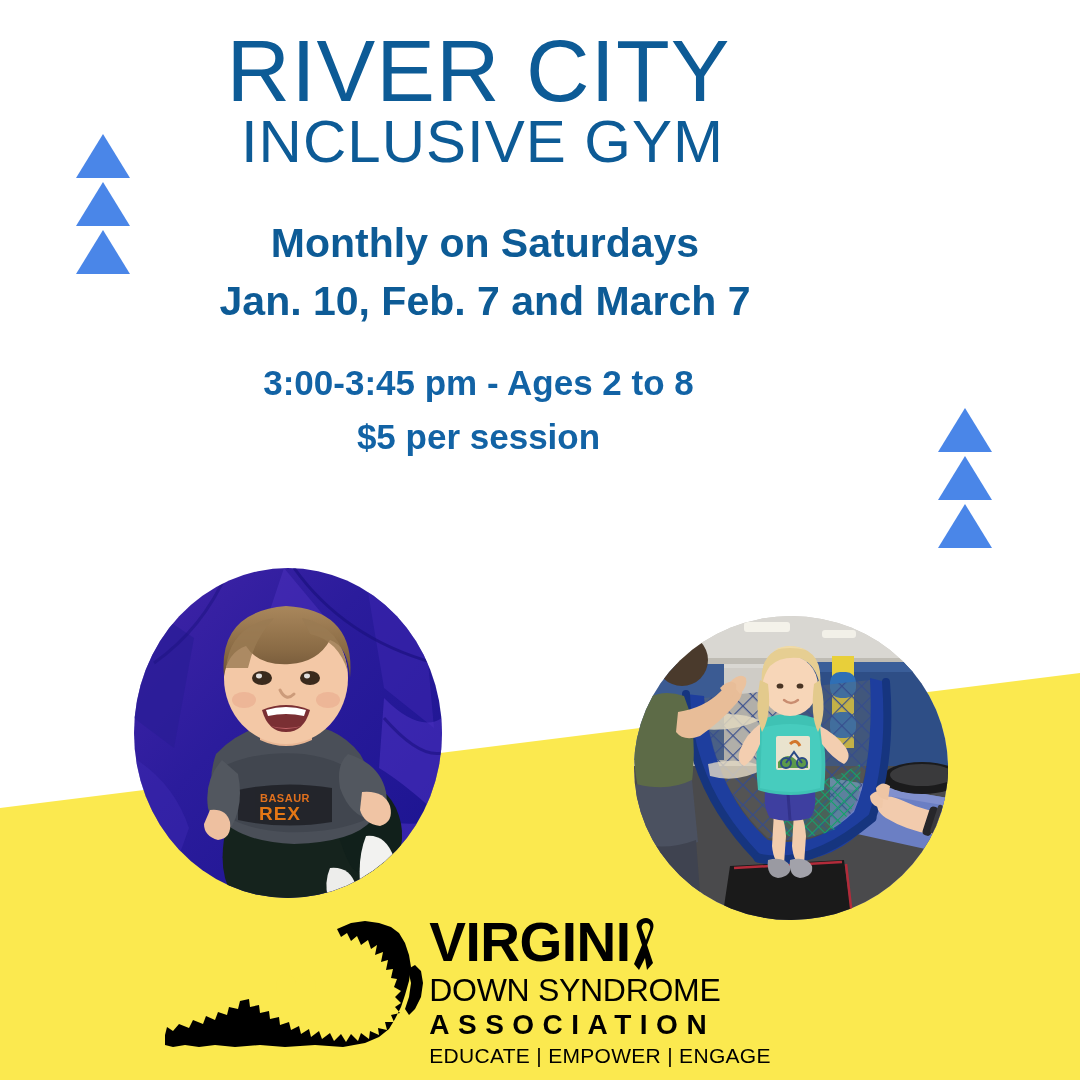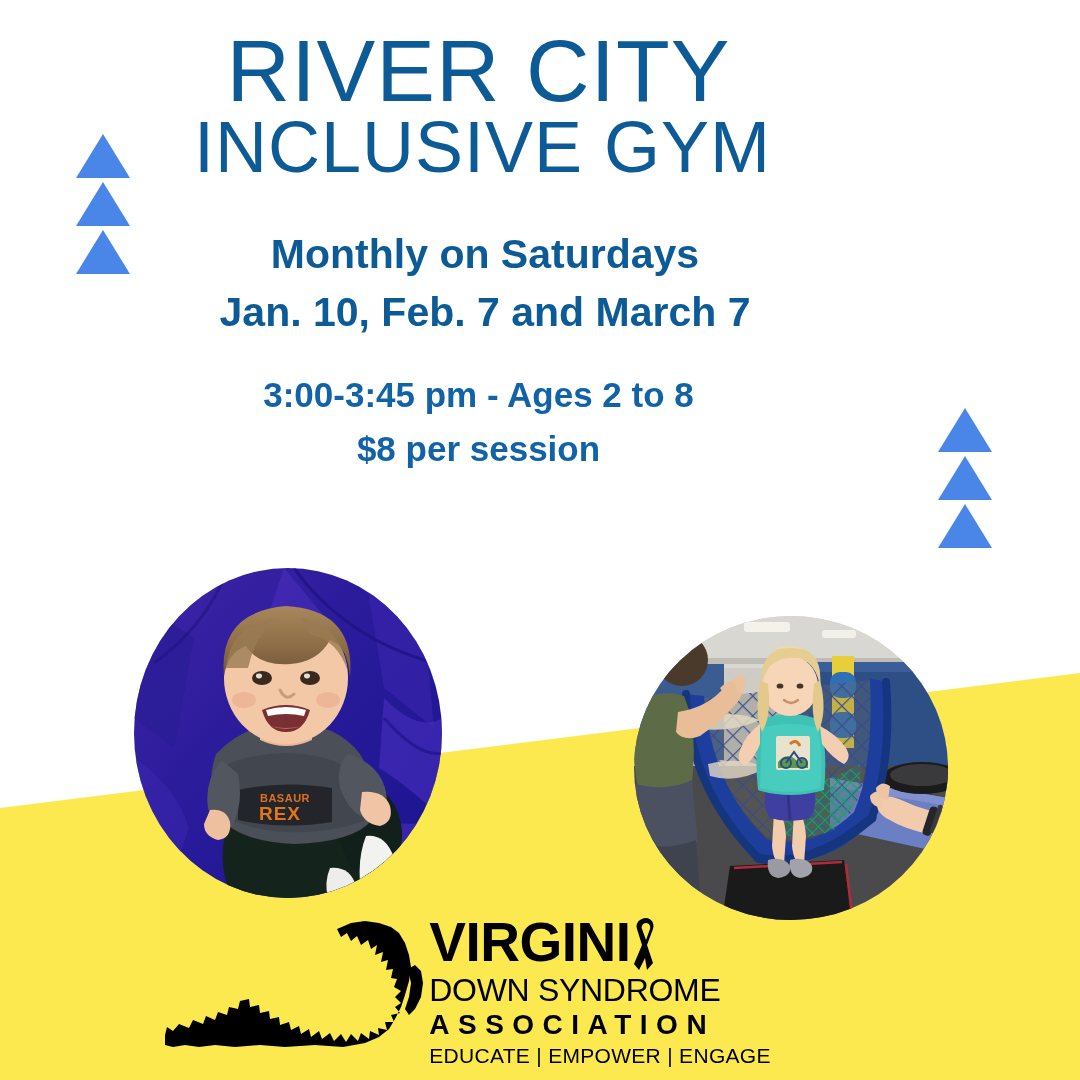--- a/index.html
+++ b/index.html
@@ -65,21 +65,21 @@
     font-family: "Liberation Sans", sans-serif;
     font-weight: 400;
     font-size: 88px;
     line-height: 0.97;
     letter-spacing: 1px;
     color: #0D5B96;
     margin: 0;
     padding-top: 28px;
   }
   .title .line { display: block; white-space: nowrap; }
-  .title .line2 { font-size: 72px; margin-left: 8px; }
+  .title .line2 { font-size: 60px; margin-left: 8px; }
 
   .address {
     font-family: "Liberation Sans", sans-serif;
     font-weight: 700;
     font-size: 31px;
     letter-spacing: 0.2px;
     color: #0D5B96;
     margin: 6px 0 0 0;
   }
 
@@ -201,21 +201,21 @@
       <span class="line line2">INCLUSIVE GYM</span>
     </h1>
 
     <div class="dates">
       <span class="dline">Monthly on Saturdays</span>
       <span class="dline">Jan. 10, Feb. 7 and March 7</span>
     </div>
 
     <div class="details">
       <span class="sline">3:00-3:45 pm - Ages 2 to 8</span>
-      <span class="sline">$8 per session</span>
+      <span class="sline">$5 per session</span>
     </div>
   </div>
 
   <div class="photo" id="photo-left">
     <svg viewBox="0 0 308 330" preserveAspectRatio="xMidYMid slice">
       <defs>
         <linearGradient id="paraG" x1="0" y1="0" x2="1" y2="1">
           <stop offset="0%" stop-color="#4124A8"></stop>
           <stop offset="40%" stop-color="#2B1C9C"></stop>
           <stop offset="100%" stop-color="#1A1390"></stop>

